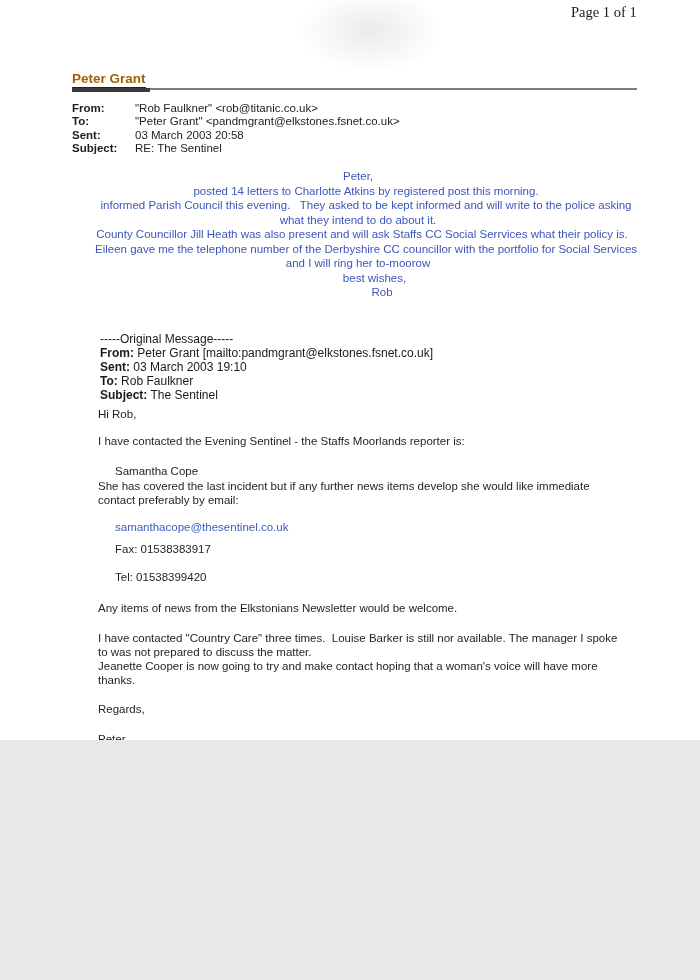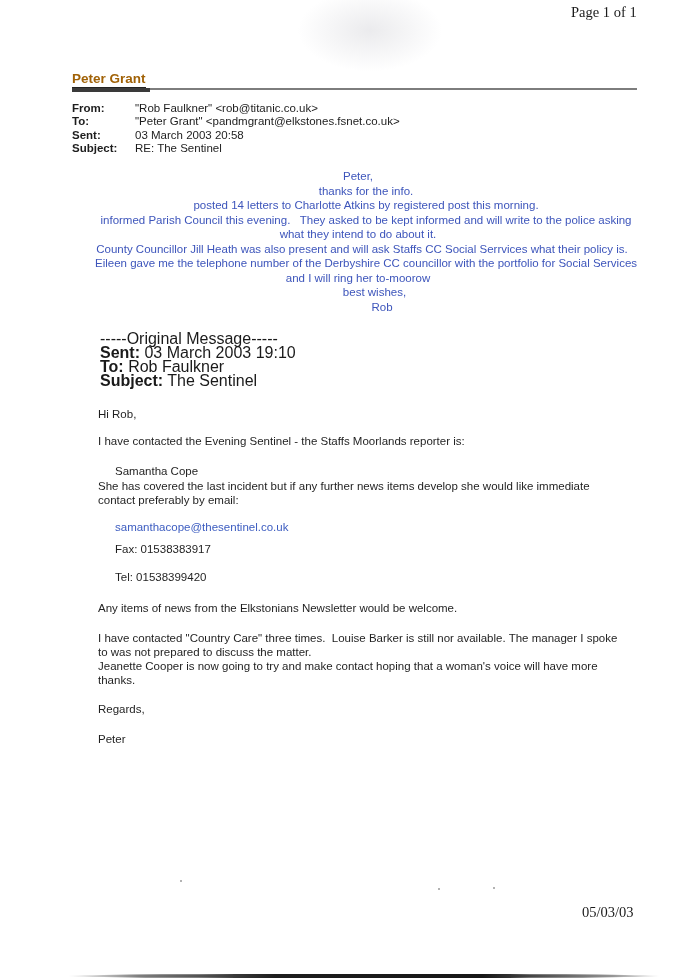--- a/index.html
+++ b/index.html
@@ -1,17 +1,17 @@
 <!DOCTYPE html>
 <html><head>
 <meta charset="utf-8">
 <style>
   html,body{margin:0;padding:0;background:#e8e8e8;}
   .page{
-    position:relative;width:700px;height:980px;margin:0 auto;
+    position:relative;width:700px;height:740px;margin:0 auto;
     background:#ffffff;overflow:hidden;
     font-family:"Liberation Sans",sans-serif;color:#1d1d1d;
   }
   .serif{font-family:"Liberation Serif",serif;font-size:14.5px;color:#1b1b1b;}
   .smudge{
     position:absolute;left:295px;top:-12px;width:150px;height:85px;
     background:radial-gradient(ellipse at center,rgba(188,188,196,0.30),rgba(188,188,196,0.0) 68%);
     pointer-events:none;
   }
   .page-number{position:absolute;top:4px;left:571px;}
@@ -28,21 +28,21 @@
   .fvalue{white-space:pre;}
   .reply{
     position:absolute;left:62px;top:169px;width:592px;
     font-size:11.5px;line-height:14.5px;color:#3d55bb;text-align:center;
   }
   .reply div{white-space:pre-wrap;}
   .p16{padding-left:16px;}
   .p8{padding-left:8px;}
   .p33{padding-left:33px;}
   .p48{padding-left:48px;}
-  .orig{position:absolute;left:100px;top:332px;font-size:16px;line-height:14px;color:#1a1a1a;}
+  .orig{position:absolute;left:100px;top:332px;font-size:12px;line-height:14px;color:#1a1a1a;}
   .orig .olabel{font-weight:bold;}
   .body-block{
     position:absolute;left:98px;top:407px;width:556px;
     font-size:11.5px;line-height:14.2px;color:#1f1f1f;
   }
   .body-block div{white-space:pre-wrap;}
   .ind{padding-left:17px;}
   .g8{margin-top:8px;}
   .g11{margin-top:11px;}
   .g13{margin-top:13px;}
@@ -81,33 +81,35 @@
     <div>
       <span class="flabel">Sent:</span><span class="fvalue">03 March 2003 20:58</span>
     </div>
     <div>
       <span class="flabel">Subject:</span><span class="fvalue">RE: The Sentinel</span>
     </div>
   </div>
 
   <div class="reply">
     <div>Peter,</div>
-    <div class="p16">thanks for the info.</div>
     <div class="p16">posted 14 letters to Charlotte Atkins by registered post this morning.</div>
     <div class="p16">informed Parish Council this evening.   They asked to be kept informed and will write to the police asking</div>
     <div>what they intend to do about it.</div>
     <div class="p8">County Councillor Jill Heath was also present and will ask Staffs CC Social Serrvices what their policy is.</div>
     <div class="p16">Eileen gave me the telephone number of the Derbyshire CC councillor with the portfolio for Social Services</div>
     <div>and I will ring her to-moorow</div>
     <div class="p33">best wishes,</div>
     <div class="p48">Rob</div>
   </div>
 
   <div class="orig">
     <div>-----Original Message-----</div>
+    <div>
+      <span class="olabel">From:</span> <span>Peter Grant [mailto:pandmgrant@elkstones.fsnet.co.uk]</span>
+    </div>
     <div>
       <span class="olabel">Sent:</span> <span>03 March 2003 19:10</span>
     </div>
     <div>
       <span class="olabel">To:</span> <span>Rob Faulkner</span>
     </div>
     <div>
       <span class="olabel">Subject:</span> <span>The Sentinel</span>
     </div>
   </div>

